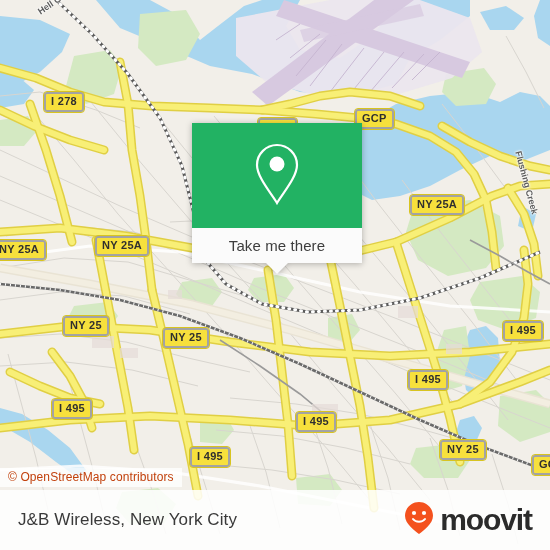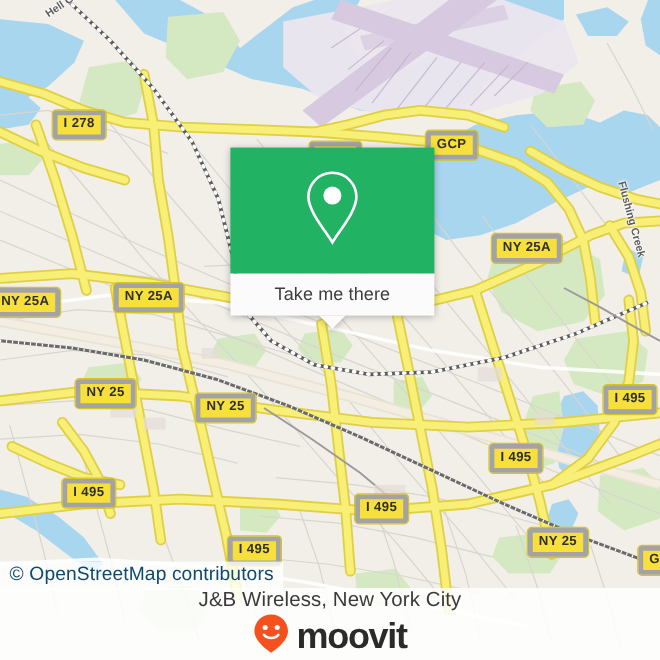--- a/index.html
+++ b/index.html
@@ -11,21 +11,21 @@
   #root{position:relative;width:550px;height:550px;overflow:hidden;}
 
   
   #map{position:absolute;inset:0;background:#f2efe9;}
   #map svg{display:block;width:550px;height:550px;}
 
   
   .shield{
     position:absolute;
     background:#f7e03c;
-    border:4px solid #a3a3a3;
+    border:2px solid #a3a3a3;
     outline:1px solid #d8c420;
     border-radius:3px;
     color:#2f2f2f;
     font-size:11px;
     font-weight:bold;
     letter-spacing:.3px;
     padding:1px 5px 2px 5px;
     line-height:13px;
     white-space:nowrap;
     box-shadow:0 0 0 .5px rgba(0,0,0,.06);
@@ -66,31 +66,31 @@
     border-left:11px solid transparent;
     border-right:11px solid transparent;
     border-top:11px solid #fbfbfb;
   }
 
   
   #attrib{
     position:absolute;left:0;top:468px;
     background:rgba(255,255,255,.78);
     padding:2px 8px 3px 8px;
-    color:#0c4a6e;font-size:16px;
+    color:#c2410c;font-size:12px;
     letter-spacing:.1px;
     white-space:nowrap;
   }
 
   
   #bottombar{
     position:absolute;left:0;bottom:0;width:550px;height:60px;
     background:rgba(255,255,255,.86);
     display:flex;align-items:center;justify-content:space-between;
-    padding:0 18px;box-sizing:border-box;flex-direction:column;
+    padding:0 18px;box-sizing:border-box;
   }
   #bottombar .place{
     color:#3a3a3a;font-size:17px;letter-spacing:.1px;white-space:nowrap;
   }
   #brand{display:flex;align-items:center;gap:6px;}
   #brand .brandname{
     color:#2b2b2b;font-size:30px;font-weight:bold;letter-spacing:-1.1px;
     line-height:30px;
   }
 </style>

